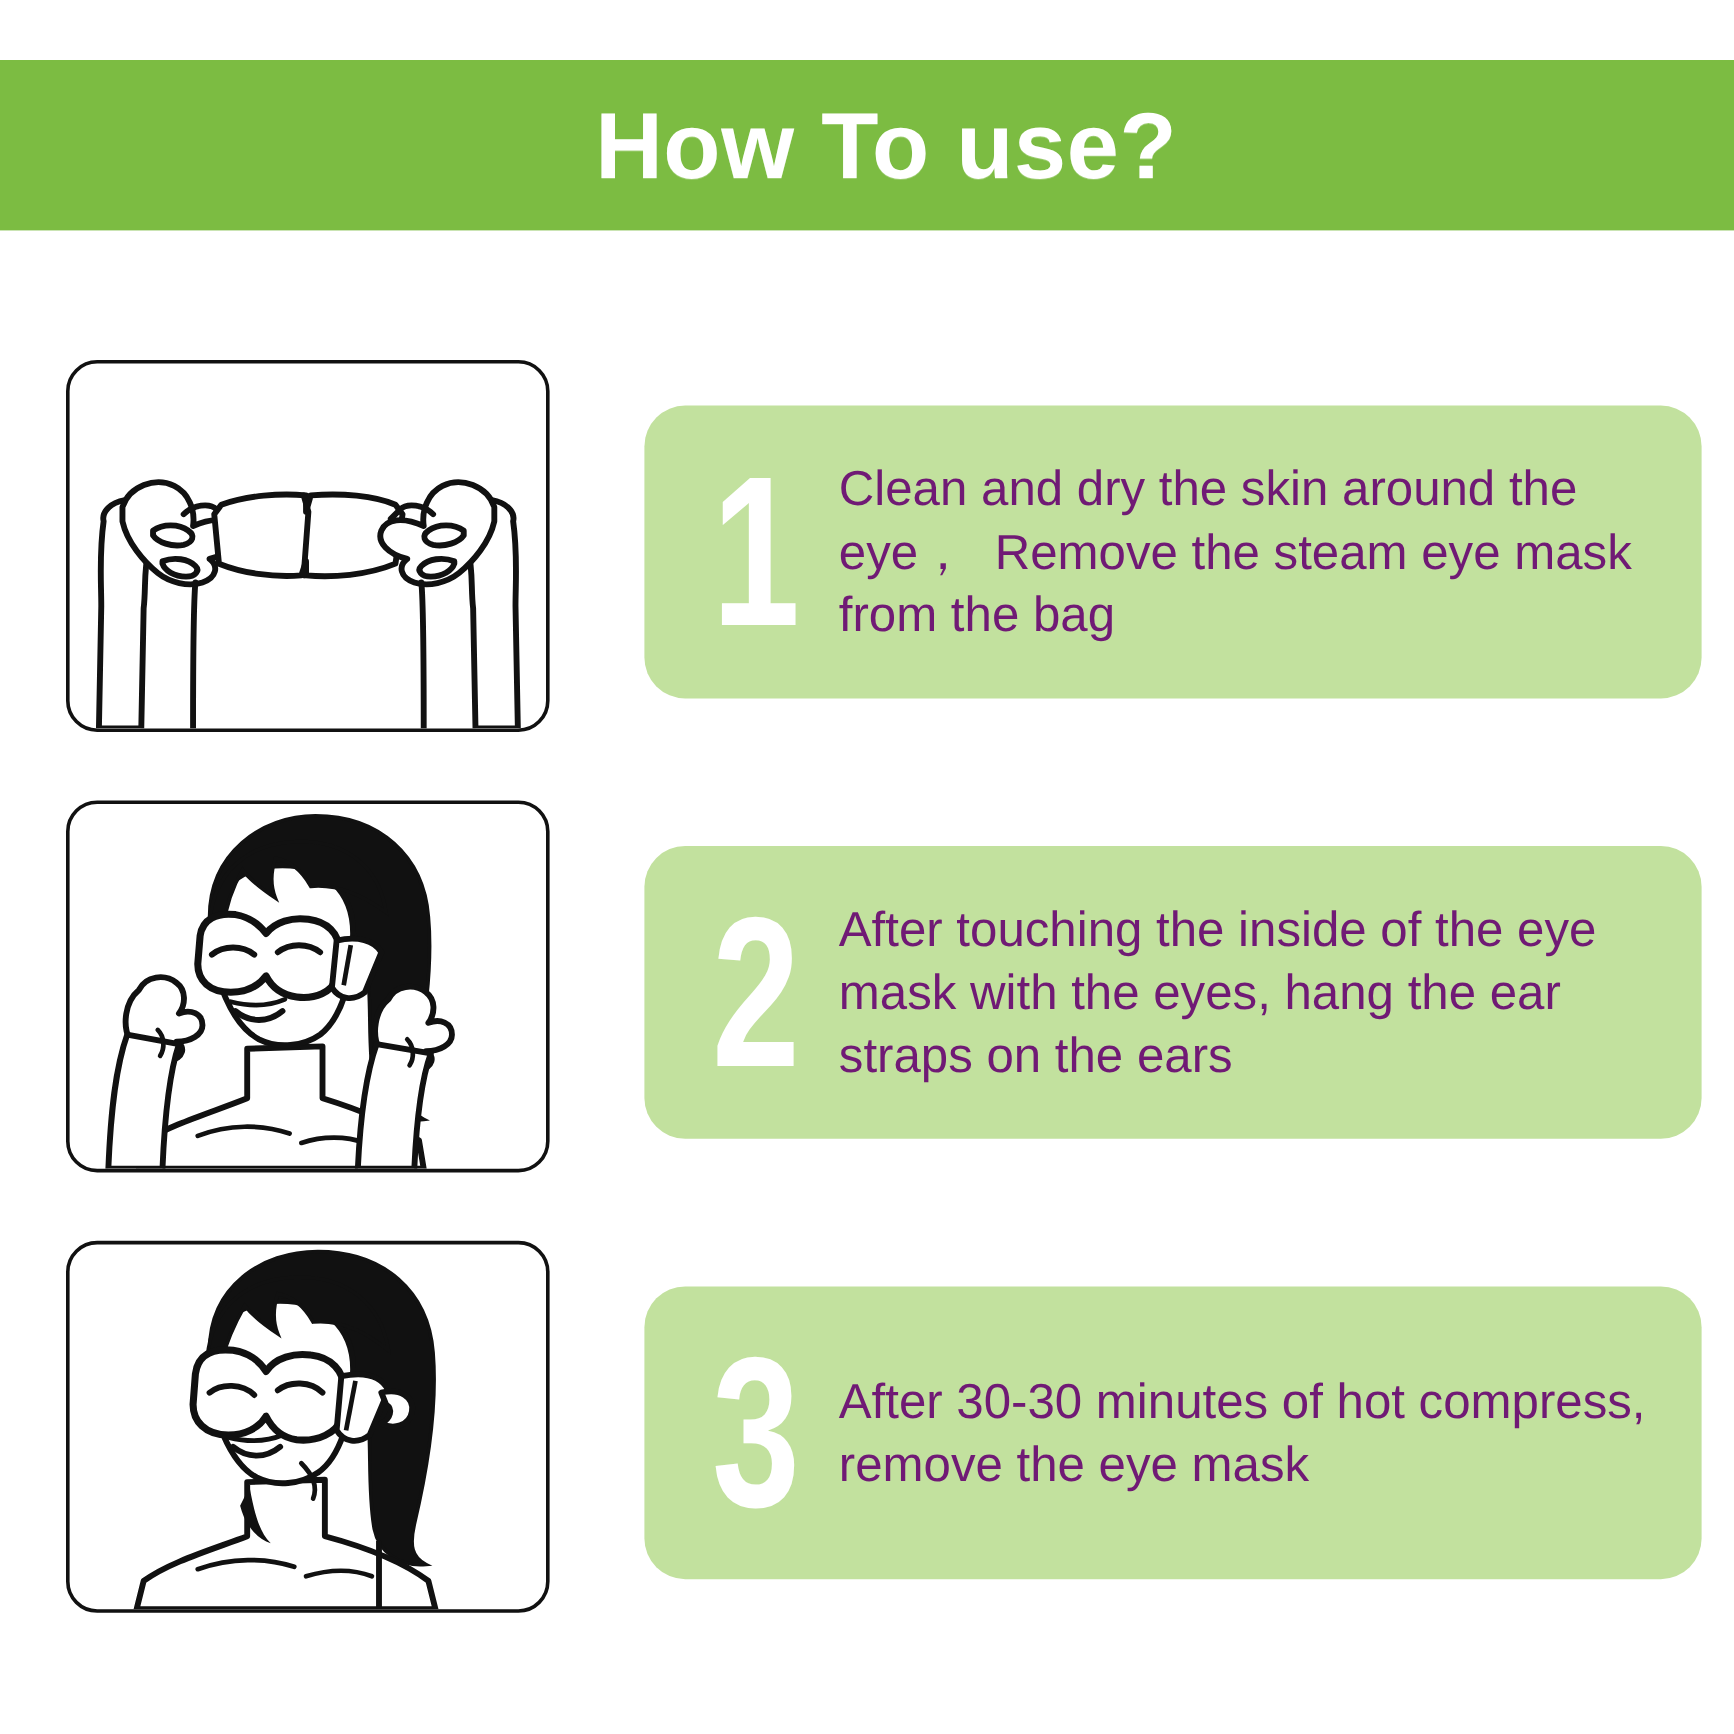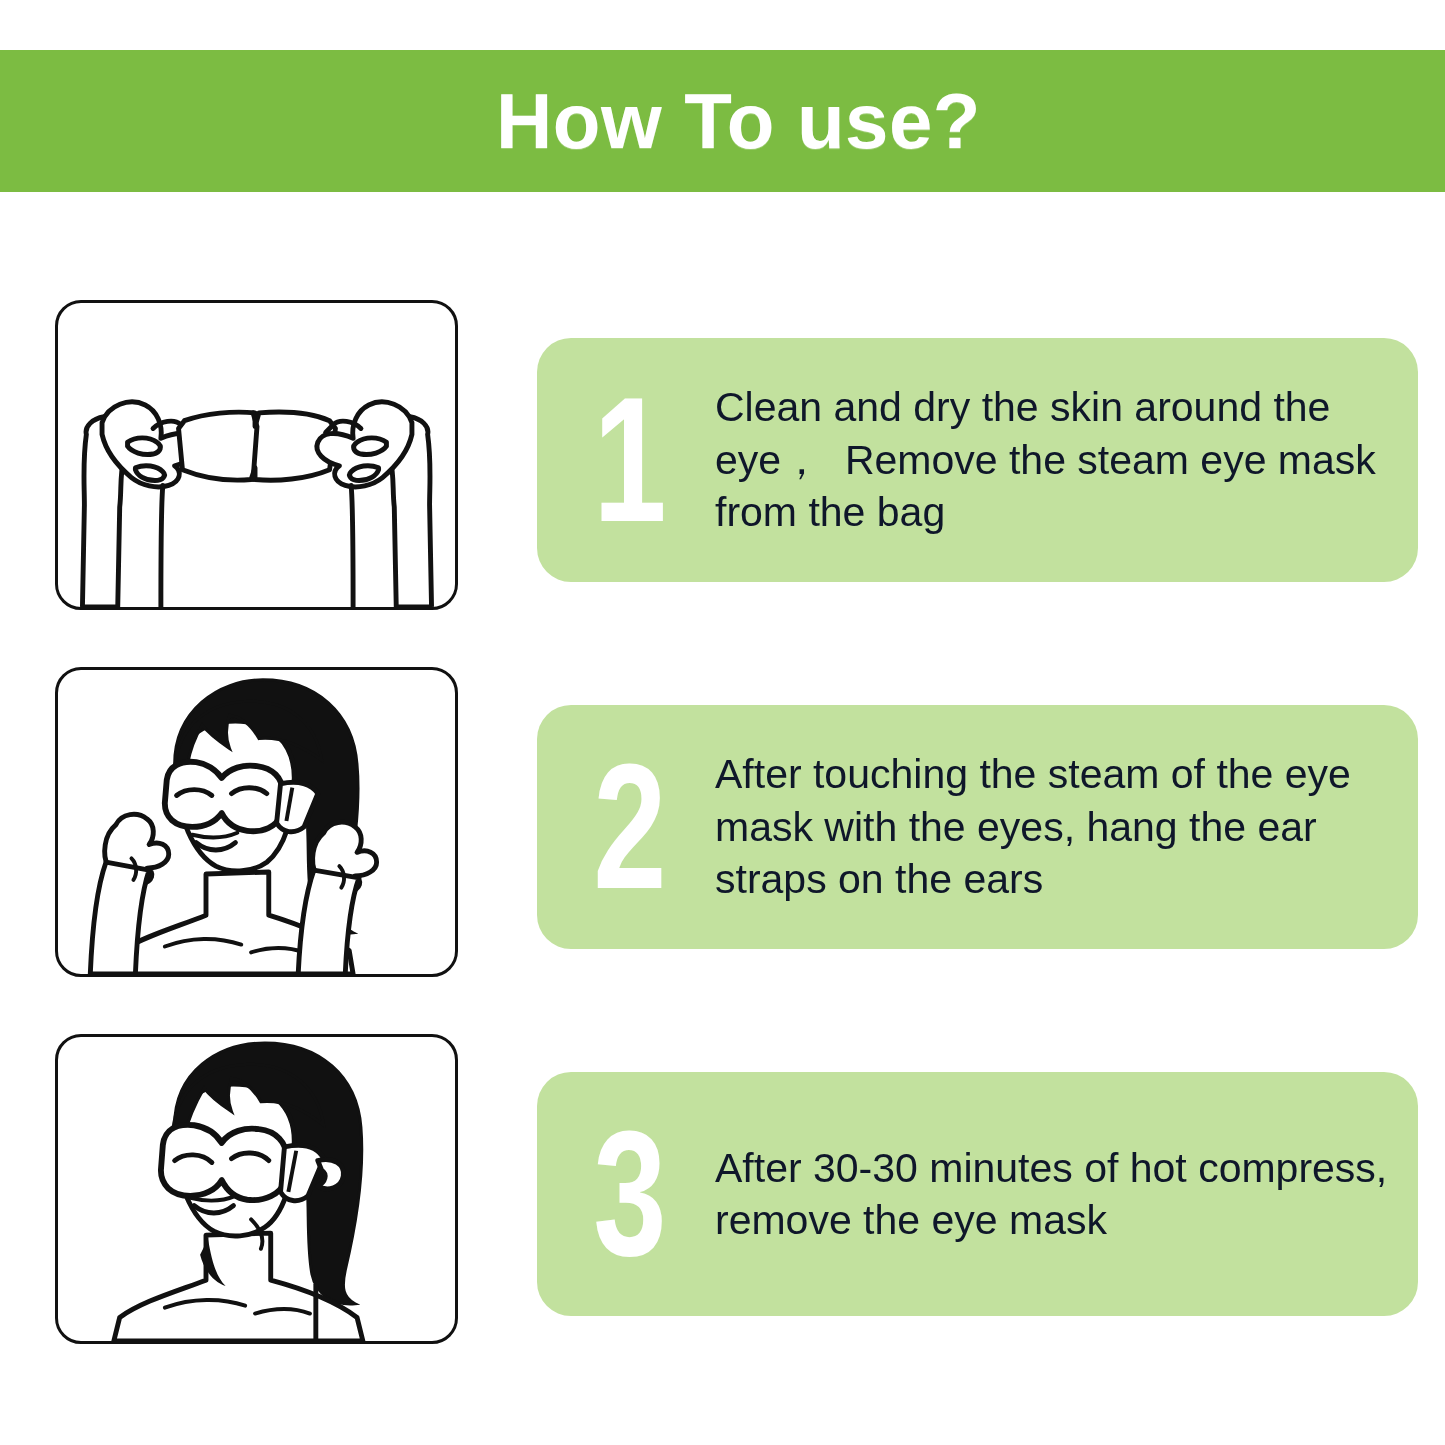--- a/index.html
+++ b/index.html
@@ -92,26 +92,26 @@
     color: #ffffff;
     font-size: 178px;
     line-height: 0.82;
     font-weight: bold;
     font-family: "Liberation Sans", sans-serif;
     transform: scaleX(0.74);
     user-select: none;
   }
   .step-text {
     flex: 1 1 auto;
-    color: #0f172a;
+    color: #701a75;
     font-size: 41px;
     line-height: 1.28;
     font-weight: normal;
     padding-right: 24px;
-    margin-left: 20px;
+    margin-left: 4px;
     font-family: "Liberation Sans", sans-serif;
     white-space: pre-wrap;
   }
   .step-row.r3 .step-text { font-size: 41px; }
 </style>
 </head>
 <body>
 
 <div class="header-banner">
   <div class="header-title">How To use?</div>
@@ -226,21 +226,21 @@
 
         <path d="M260 204 C250 232 246 268 244 310 L292 310 C294 266 298 234 306 212 Z" fill="#ffffff" stroke="#111111" stroke-width="5" stroke-linejoin="round"></path>
 
         <path d="M286 200 C292 206 292 216 288 222" fill="none" stroke="#111111" stroke-width="4" stroke-linecap="round"></path>
         <path d="M74 192 C80 198 80 208 76 214" fill="none" stroke="#111111" stroke-width="4" stroke-linecap="round"></path>
       </svg>
     </div>
 
     <div class="step-card">
       <div class="step-number">2</div>
-      <div class="step-text">After touching the steam of the eye mask with the eyes, hang the ear straps on the ears</div>
+      <div class="step-text">After touching the inside of the eye mask with the eyes, hang the ear straps on the ears</div>
     </div>
   </div>
 
   <div class="step-row r3">
 
     <div class="illus-box">
       <svg viewBox="0 0 403 310" xmlns="http://www.w3.org/2000/svg">
 
         <path d="M118 90 C118 36 162 6 210 6 C266 6 304 40 308 92
                  C312 142 302 196 292 238 C288 256 290 266 302 272

